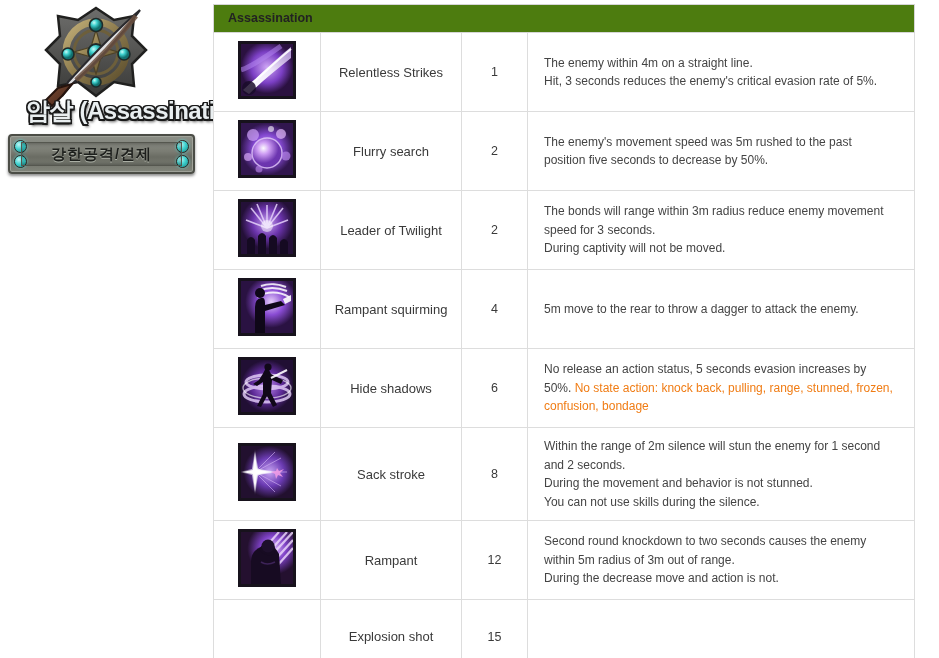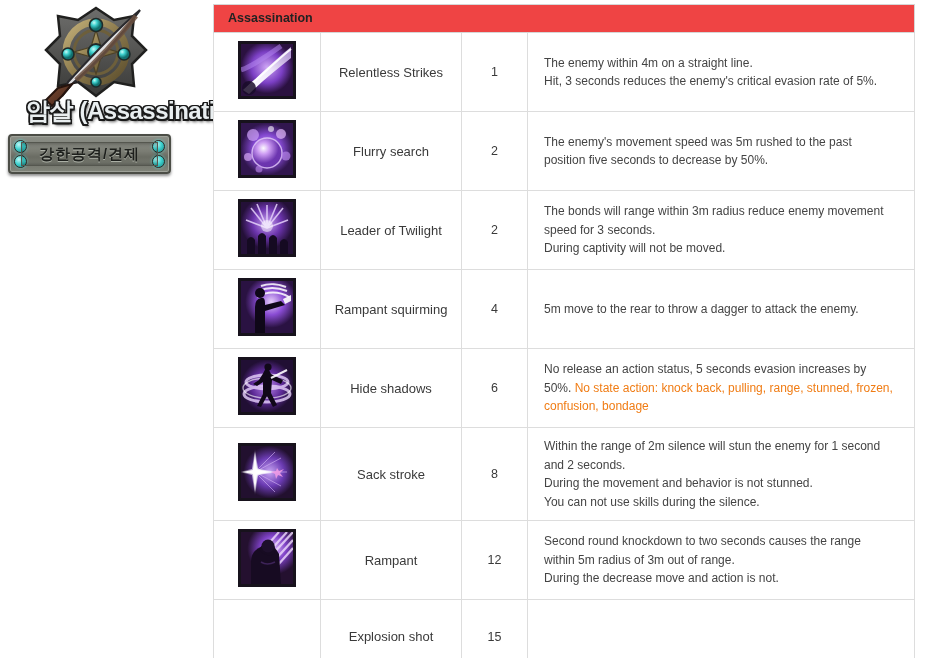--- a/index.html
+++ b/index.html
@@ -52,21 +52,21 @@
        2px 3px 3px rgba(0,0,0,0.7);
     white-space: nowrap;
   }
   .class-title .kr { font-size: 24px; margin-left: 20px; }
   .class-title .en { font-size: 24px; }
 
   .role-plate {
     position: absolute;
     left: 8px;
     top: 134px;
-    width: 163px;
+    width: 187px;
     height: 40px;
     border-radius: 4px;
     background:
       linear-gradient(180deg, #8d9088 0%, #7b7d74 42%, #6a6c63 58%, #82857b 100%);
     border: 2px solid #4b4d46;
     box-shadow: inset 0 0 0 1px #9fa299, 0 2px 3px rgba(0,0,0,0.45);
     box-sizing: border-box;
   }
   .role-plate .inner-frame {
     position: absolute;
@@ -112,21 +112,21 @@
     table-layout: fixed;
     background: #ffffff;
   }
   table.skill-table td,
   table.skill-table th {
     border: 1px solid #dddddd;
     padding: 0;
     vertical-align: middle;
   }
   .table-caption-cell {
-    background: #ef4444;
+    background: #4d7c0f;
     height: 27px;
     padding: 0 14px !important;
     font-size: 12.5px;
     font-weight: bold;
     color: #222222;
     text-align: left;
     border: 1px solid #d6d6d6 !important;
   }
   thead th {
     background: #f5f5f5;
@@ -430,21 +430,21 @@
                   <path d="M46 0 L26 22"></path>
                   <path d="M38 0 L22 18"></path>
                 </g>
 <path d="M10 52 L10 30 Q10 18 22 14 Q34 12 38 22 L40 52 Z" fill="#170b22"></path>
 <path d="M18 18 Q24 6 32 12 Q36 16 33 22 Q26 26 18 18 Z" fill="#170b22"></path>
 <circle cx="27" cy="14" r="6.5" fill="#1d0f2b"></circle>
 <path d="M20 30 Q26 34 34 30" stroke="#3d2358" stroke-width="1.6" fill="none"></path>
               </svg></span></td>
           <td class="cell-skill">Rampant</td>
           <td class="cell-level">12</td>
-          <td class="cell-func"><span>Second round knockdown to two seconds causes the range</span><br><span>within 5m radius of 3m out of range.</span><br><span>During the decrease move and action is not.</span></td>
+          <td class="cell-func"><span>Second round knockdown to two seconds causes the enemy</span><br><span>within 5m radius of 3m out of range.</span><br><span>During the decrease move and action is not.</span></td>
         </tr>
         <tr>
           <td class="cell-icon"></td>
           <td class="cell-skill">Explosion shot</td>
           <td class="cell-level">15</td>
           <td class="cell-func"><br><br><br></td>
         </tr>
       </tbody>
   </table>
 </div>

